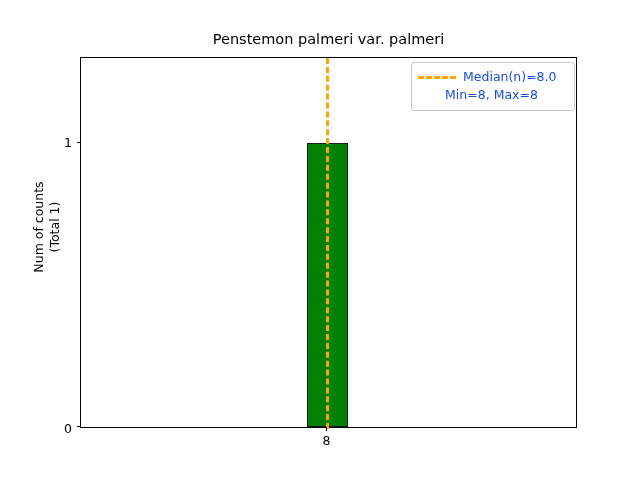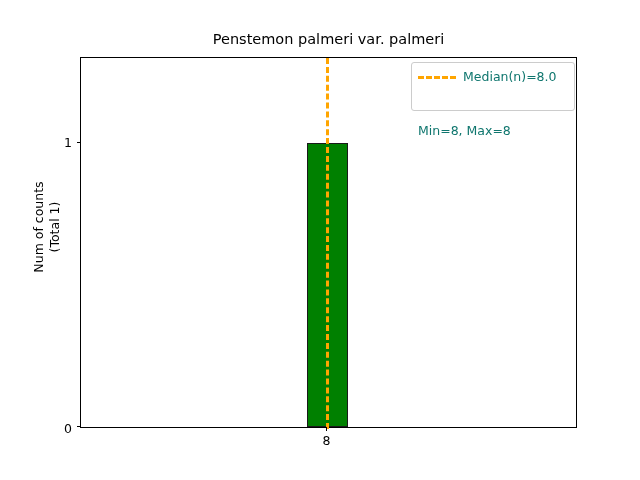--- a/index.html
+++ b/index.html
@@ -165,34 +165,34 @@
     border-radius: 3px;
     box-sizing: border-box;
     padding: 5px 8px 5px 6px;
   }
   .legend-row {
     display: flex;
     align-items: center;
     height: 18px;
   }
   #legend-row-median { justify-content: flex-start; }
-  #legend-row-minmax { justify-content: flex-start; padding-right: 1px; margin-top: 36px; }
+  #legend-row-minmax { justify-content: center; padding-right: 1px; }
 
   #legend-line-sample {
     width: 38px;
     height: 0;
     border-top: 3.2px dashed #FFA500;
     margin-right: 7px;
     flex: 0 0 auto;
   }
   .legend-text {
     font-size: 12.5px;
     line-height: 16px;
     white-space: nowrap;
-    color: #0f766e;
+    color: #1d4ed8;
   }
 </style>
 </head>
 <body>
 
 <div id="figure">
 
   <div id="chart-title">Penstemon palmeri var. palmeri</div>
 
   <div id="plot-area">

